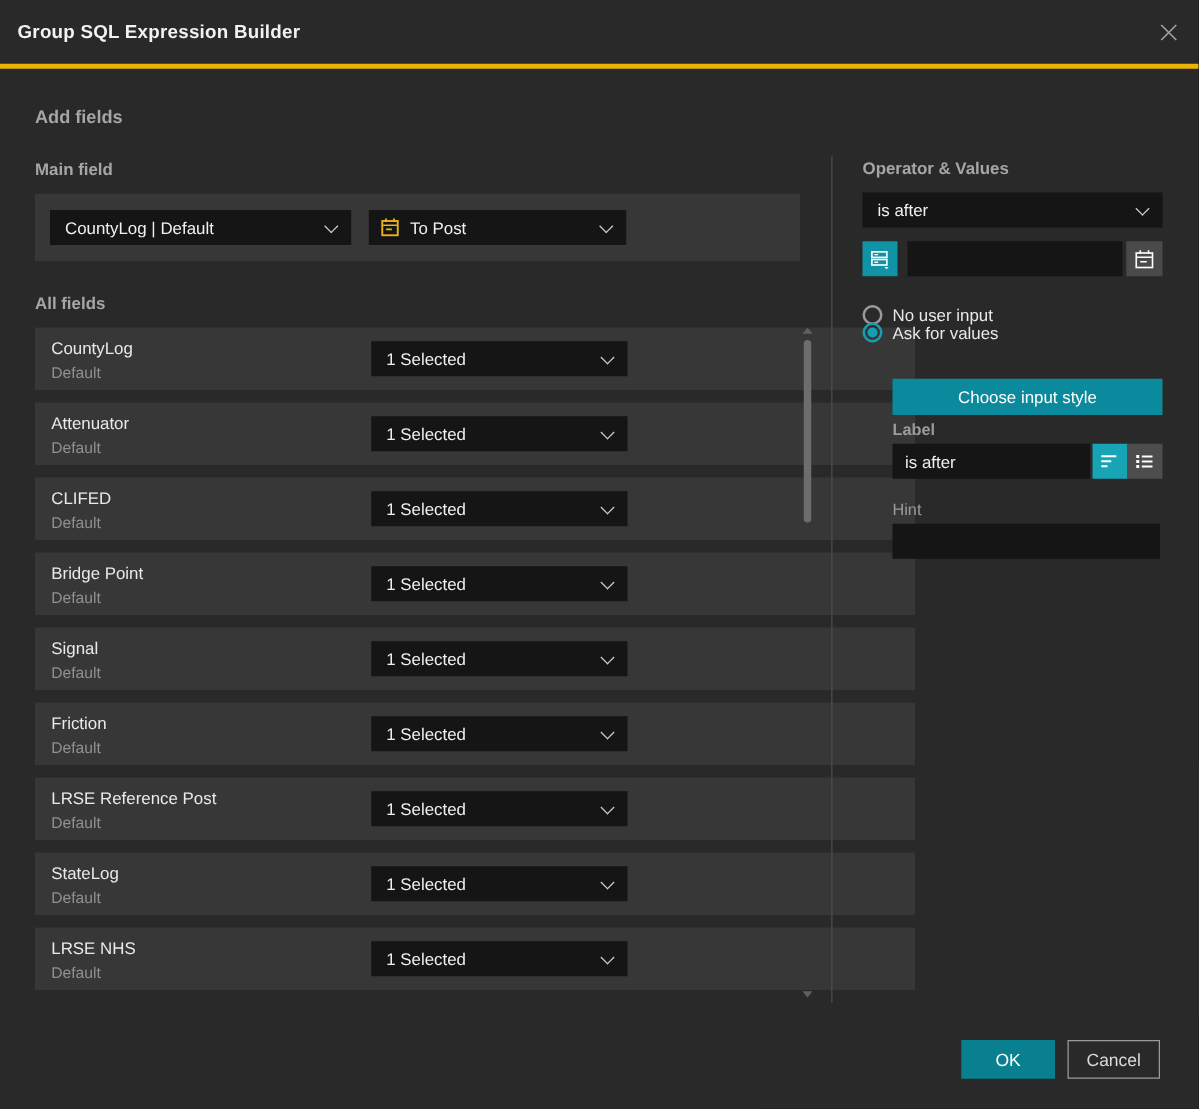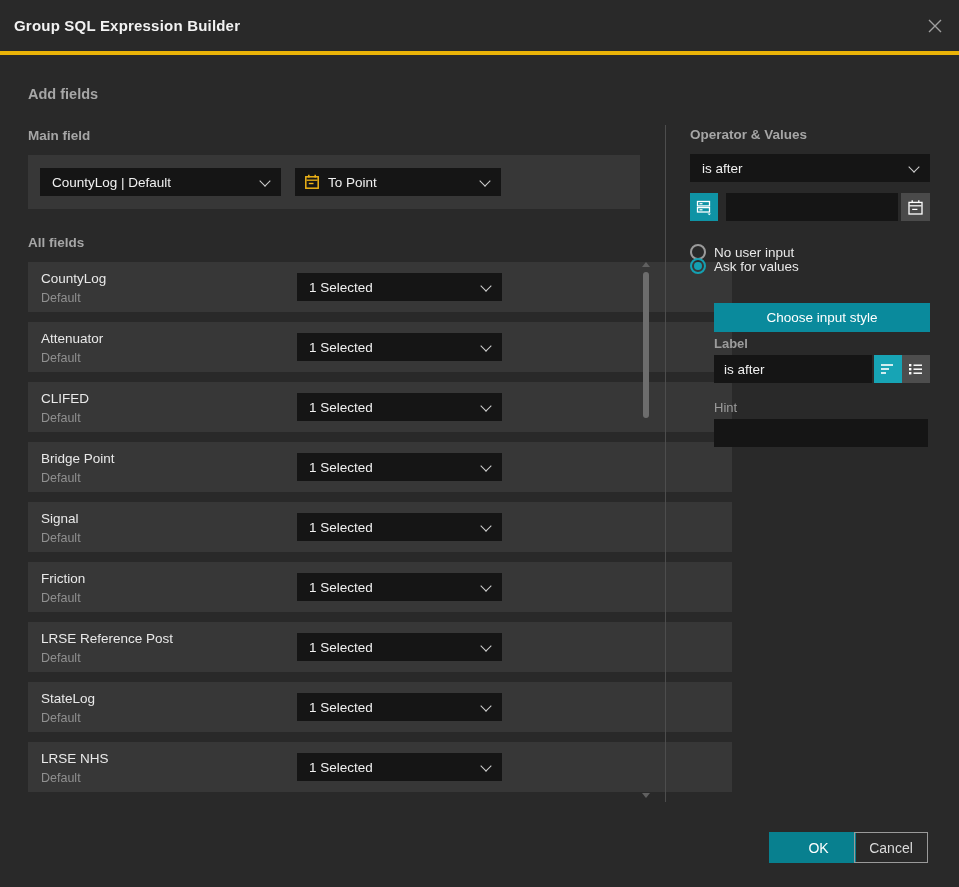--- a/index.html
+++ b/index.html
@@ -74,21 +74,21 @@
     border:none;color:#f0f0f0;font-size:13.5px;padding:0 10px;box-sizing:border-box;outline:none;
     font-family:inherit;}
   .align-btn{left:874px;top:355px;background:#17a4b5;}
   .list-btn{left:902px;top:355px;background:#4d4d4d;}
   .hint-h{left:714px;top:400px;font-weight:normal;font-size:13px;color:#9c9c9c;text-align:center;}
   .hint-input{position:absolute;left:714px;top:419px;width:214px;height:28px;background:#151515;
     border:none;color:#f0f0f0;font-size:13.5px;padding:0 10px;box-sizing:border-box;outline:none;
     font-family:inherit;}
   
   .ok-btn{position:absolute;left:769px;top:832px;width:75px;height:31px;background:#08808f;
-    color:#fff;font-size:14px;display:flex;align-items:center;justify-content:center;cursor:pointer;padding-left:12px;}
+    color:#fff;font-size:14px;display:flex;align-items:center;justify-content:center;cursor:pointer;}
   .cancel-btn{position:absolute;left:854px;top:832px;width:74px;height:31px;background:transparent;
     border:1px solid #9a9a9a;color:#dadada;font-size:14px;display:flex;align-items:center;
     justify-content:center;cursor:pointer;box-sizing:border-box;}
 </style>
 </head>
 <body>
 
 <div class="dialog">
 
   <div class="titlebar">
@@ -111,21 +111,21 @@
     <div class="select s2">
       <span class="cal-ic">
         <svg width="16" height="16" viewBox="0 0 16 16">
           <rect x="1.8" y="2.8" width="12.4" height="11.4" fill="none" stroke="#eeb317" stroke-width="1.5"></rect>
           <line x1="2.5" y1="6.2" x2="13.5" y2="6.2" stroke="#eeb317" stroke-width="1.3"></line>
           <line x1="4.8" y1="0.8" x2="4.8" y2="3.5" stroke="#eeb317" stroke-width="1.5"></line>
           <line x1="11.2" y1="0.8" x2="11.2" y2="3.5" stroke="#eeb317" stroke-width="1.5"></line>
           <line x1="4.8" y1="9.5" x2="9.5" y2="9.5" stroke="#eeb317" stroke-width="1.4"></line>
         </svg>
       </span>
-      <span class="txt">To Point</span>
+      <span class="txt">To Post</span>
       <i class="chev"></i>
     </div>
   </div>
 
   <div class="h all-fields-label">All fields</div>
 
   <div class="fields-list">
     <div class="row">
       <div class="rname">CountyLog</div>
       <div class="rsub">Default</div>

